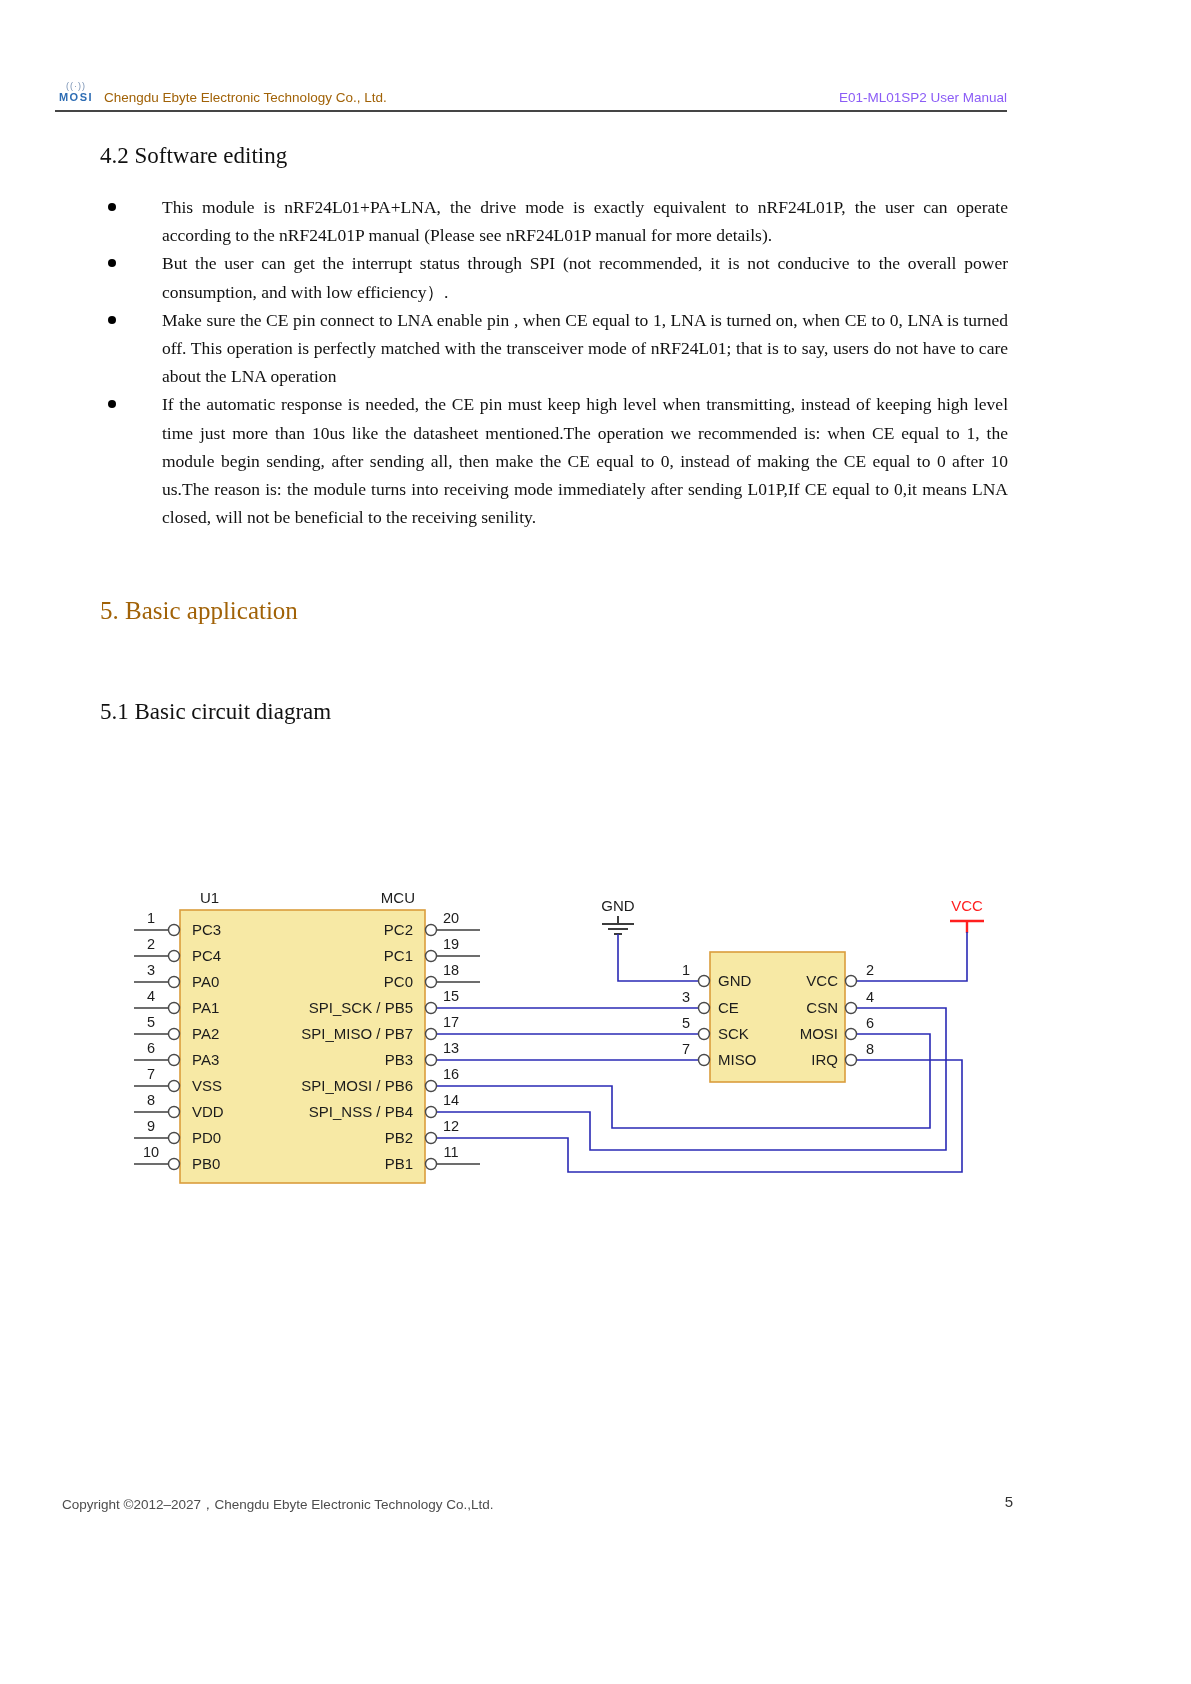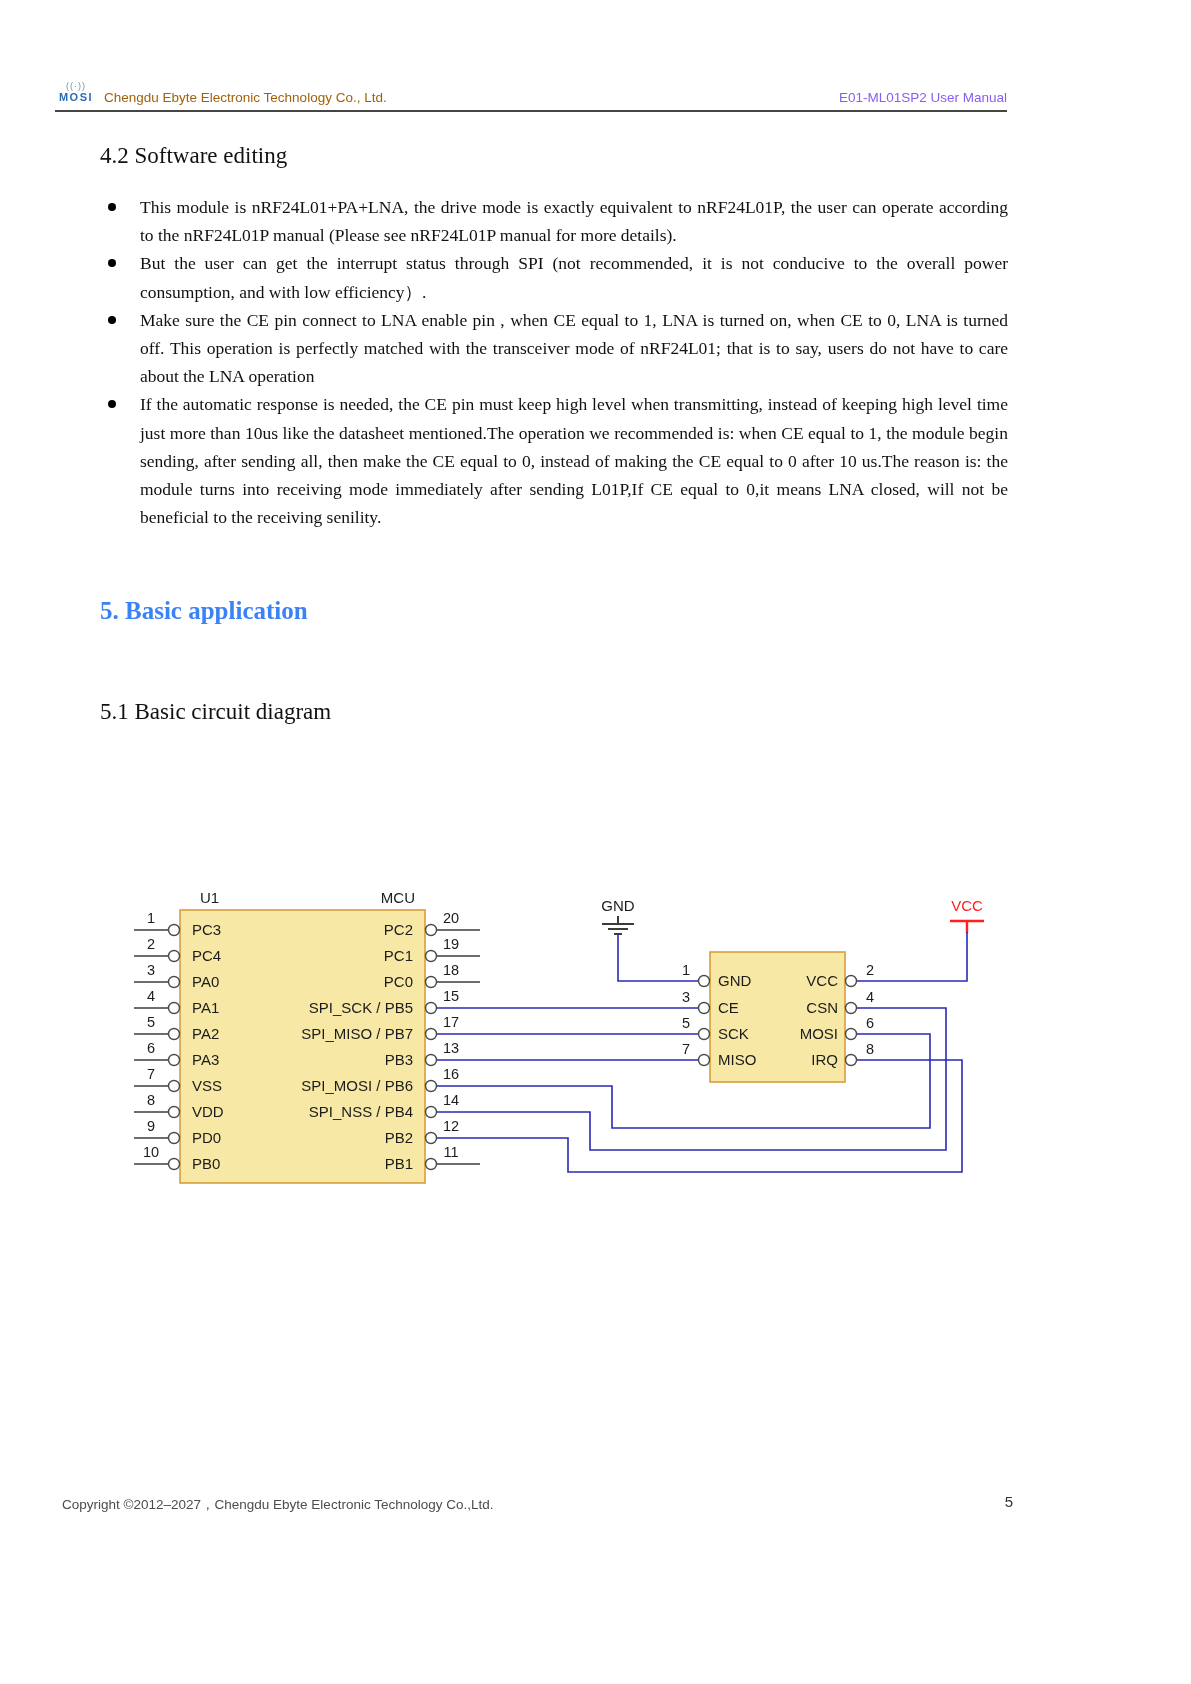--- a/index.html
+++ b/index.html
@@ -12,24 +12,24 @@
   .logo .txt { display:block; font-family:"Liberation Sans", sans-serif; font-weight:bold;
                font-size:11px; color:#2E6DB4; letter-spacing:1.5px; line-height:12px; }
   .company { position:absolute; left:104px; top:90px; font:13.5px "Liberation Sans", sans-serif; color:#a16207; }
   .manual-title { position:absolute; right:184px; top:90px; font:13.5px "Liberation Sans", sans-serif; color:#8b5cf6; }
   .header-rule { position:absolute; left:55px; right:184px; top:110px; height:2px; background:#454545; }
 
   
   .content { position:absolute; left:100px; top:143px; width:908px; color:#111; }
   .s42 { font-size:23px; font-weight:normal; margin:0 0 24px 0; }
   .bullets { margin:0; padding:0; list-style:none; }
-  .bullet { display:flex; }
+  .bullet { display:flex;gap:22px; }
   .bmark { width:8px; height:8px; border-radius:50%; background:#000; margin:10px 24px 0 8px; flex:none; }
   .btext { flex:1; font-size:17.5px; line-height:28.2px; text-align:justify; }
-  .s5  { font-size:25px; font-weight:bold; margin:66px 0 0 0; color:#3b82f6; }
+  .s5  { font-size:25px; font-weight:normal; margin:66px 0 0 0; color:#a16207; }
   .s51 { font-size:23px; font-weight:normal; margin:74px 0 0 0; }
 
   
   .diagram { position:absolute; left:0; top:875px; width:1061px; height:340px; }
   .diagram svg text { font-family:"Liberation Sans", sans-serif; }
   .chip { fill:#F7E9A5; stroke:#DA9D3C; stroke-width:1.6; }
   .wire { fill:none; stroke:#2A2AB5; stroke-width:1.6; }
   .stub { stroke:#3c3c3c; stroke-width:1.4; }
   .pin  { fill:#ffffff; stroke:#4a4a4a; stroke-width:1.4; }
   .sym  { stroke:#3c3c3c; stroke-width:2; }

